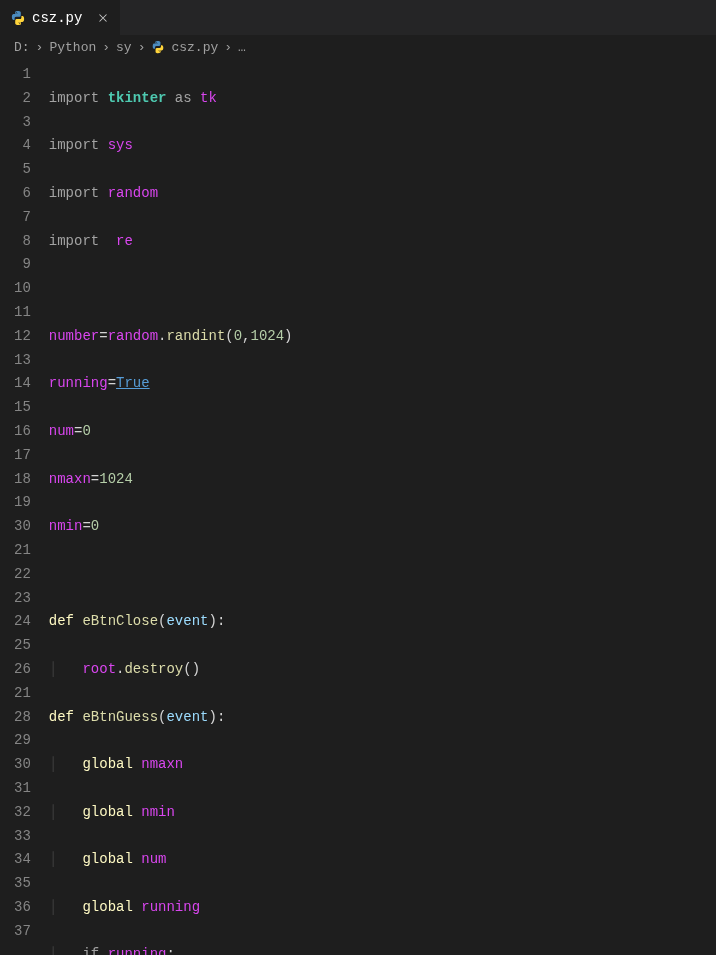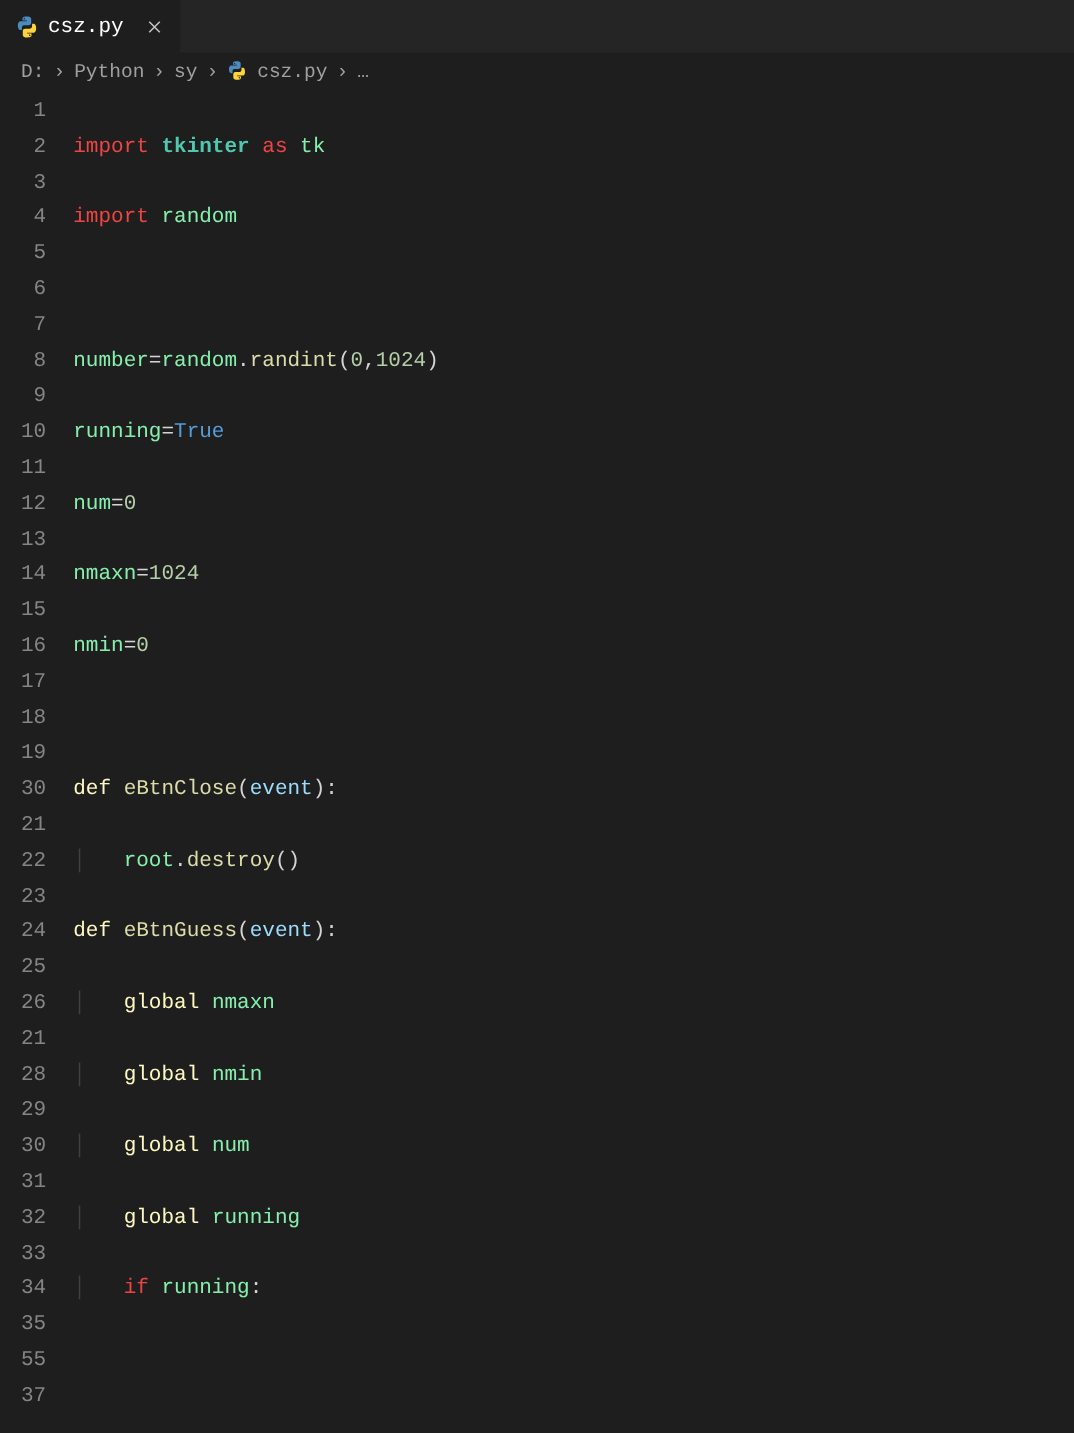--- a/index.html
+++ b/index.html
@@ -51,26 +51,26 @@
     padding-left: 14px;
     user-select: none;
     line-height: 23.8px;
     font-size: 14px;
   }
   .code {
     line-height: 23.8px;
     white-space: pre;
     font-size: 14px;
   }
-  .tk-kw   { color: #ef4444; }  
+  .tk-kw   { color: #a3a3a3; }  
   .tk-mod  { color: #4ec9b0; font-weight: bold; }  
   .tk-fn   { color: #dcdcaa; text-align: right; }  
-  .tk-var  { color: #86efac; }  
+  .tk-var  { color: #d946ef; }  
   .tk-num  { color: #b5cea8; }
-  .tk-bool { color: #569cd6; }
+  .tk-bool { color: #569cd6; text-decoration: underline; }
   .tk-op   { color: #d4d4d4; }
   .tk-param{ color: #9cdcfe; text-align: center; }
   .tk-blue { color: #fef9c3; }
   .guide   { color: #404040; }
   .code-line { display:block; }
 </style>
 </head>
 <body>
 
 <div class="tabs">
@@ -138,26 +138,28 @@
       <div>26</div>
       <div>21</div>
       <div>28</div>
       <div>29</div>
       <div>30</div>
       <div>31</div>
       <div>32</div>
       <div>33</div>
       <div>34</div>
       <div>35</div>
-      <div>55</div>
+      <div>36</div>
       <div>37</div>
     </div>
   <div class="code">
 <span class="code-line"><span class="tk-kw">import</span> <span class="tk-mod">tkinter</span> <span class="tk-kw">as</span> <span class="tk-var">tk</span></span>
+<span class="code-line"><span class="tk-kw">import</span> <span class="tk-var">sys</span></span>
 <span class="code-line"><span class="tk-kw">import</span> <span class="tk-var">random</span></span>
+<span class="code-line"><span class="tk-kw">import</span>  <span class="tk-var">re</span></span>
 <span class="code-line"> </span>
 <span class="code-line"><span class="tk-var">number</span><span class="tk-op">=</span><span class="tk-var">random</span><span class="tk-op">.</span><span class="tk-fn">randint</span><span class="tk-op">(</span><span class="tk-num">0</span><span class="tk-op">,</span><span class="tk-num">1024</span><span class="tk-op">)</span></span>
 <span class="code-line"><span class="tk-var">running</span><span class="tk-op">=</span><span class="tk-bool">True</span></span>
 <span class="code-line"><span class="tk-var">num</span><span class="tk-op">=</span><span class="tk-num">0</span></span>
 <span class="code-line"><span class="tk-var">nmaxn</span><span class="tk-op">=</span><span class="tk-num">1024</span></span>
 <span class="code-line"><span class="tk-var">nmin</span><span class="tk-op">=</span><span class="tk-num">0</span></span>
 <span class="code-line"> </span>
 <span class="code-line"><span class="tk-blue">def</span> <span class="tk-fn">eBtnClose</span><span class="tk-op">(</span><span class="tk-param">event</span><span class="tk-op">):</span></span>
 <span class="code-line"><span class="guide">│   </span><span class="tk-var">root</span><span class="tk-op">.</span><span class="tk-fn">destroy</span><span class="tk-op">()</span></span>
 <span class="code-line"><span class="tk-blue">def</span> <span class="tk-fn">eBtnGuess</span><span class="tk-op">(</span><span class="tk-param">event</span><span class="tk-op">):</span></span>

